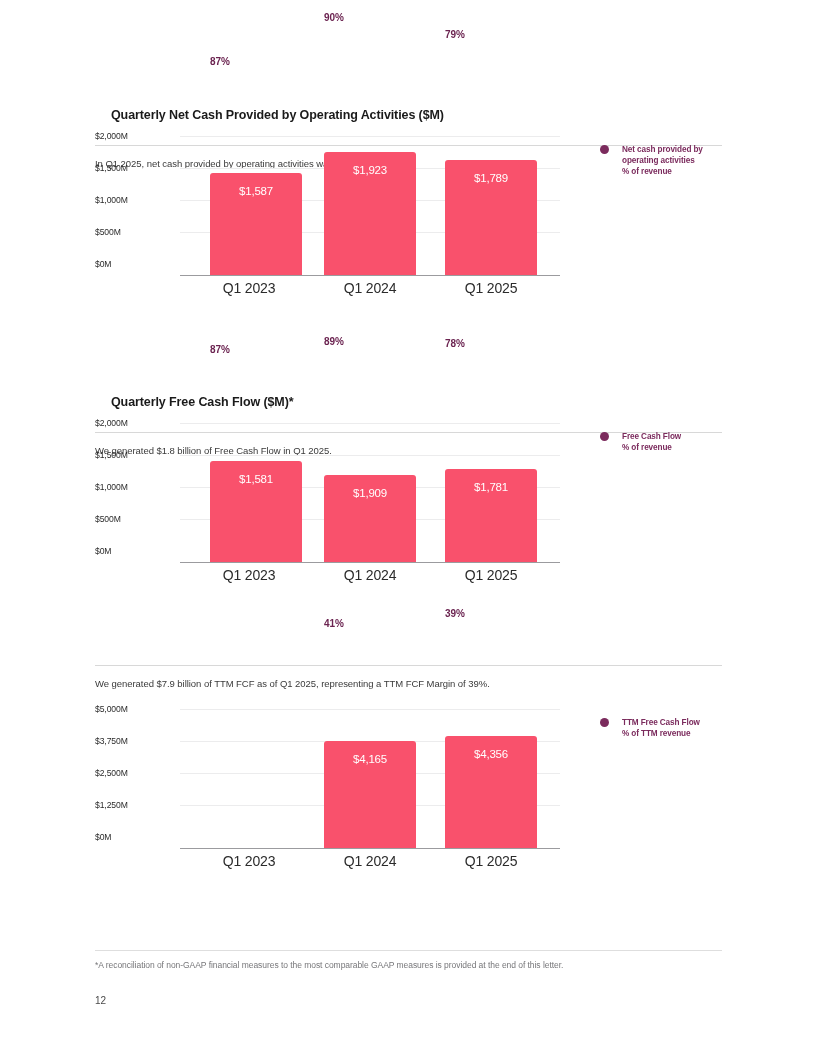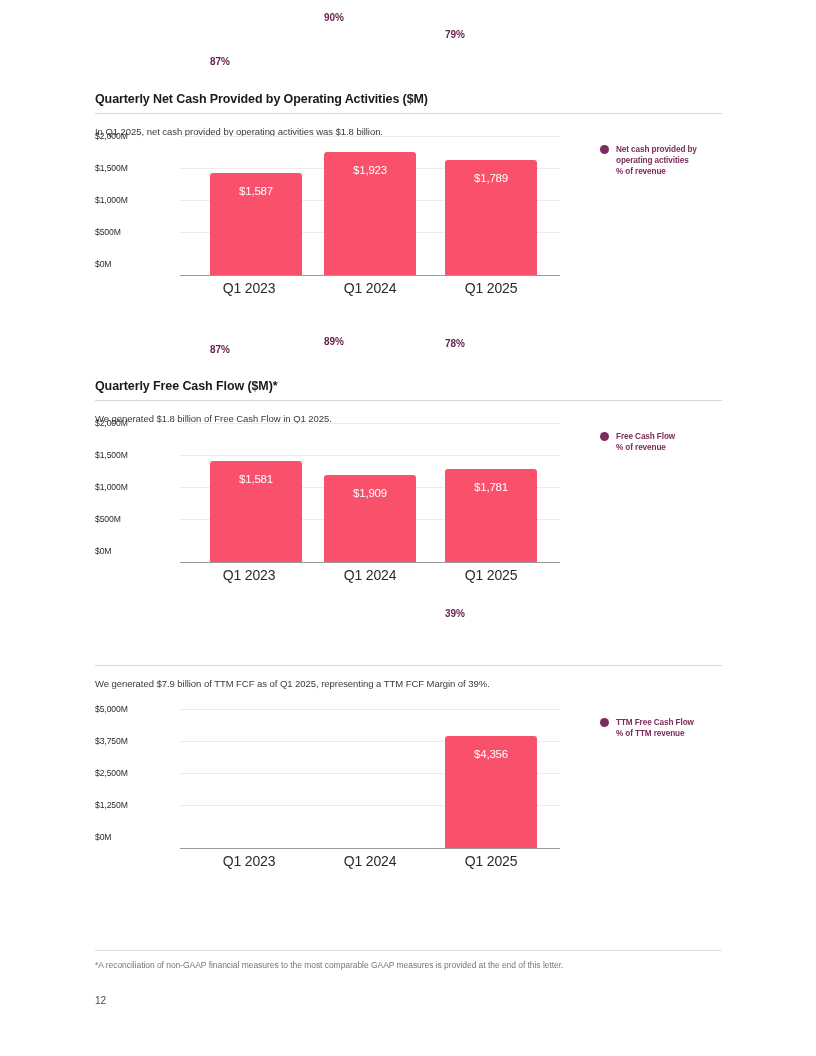--- a/index.html
+++ b/index.html
@@ -30,21 +30,21 @@
   }
   .sec1 { top: 92px; }
   .sec2 { top: 379px; }
   .sec3 { top: 665px; }
 
   .sec-title {
     font-size: 12.5px;
     font-weight: bold;
     letter-spacing: -0.1px;
     color: #1a1a1a;
-    margin: 0;
+    margin: 16px;
     padding: 0 0 6px 0;
     line-height: 15px;
     white-space: nowrap;
   }
   .sec-rule {
     width: 100%;
     height: 1px;
     background: #d8d8d8;
   }
   .sec-sub {
@@ -182,21 +182,21 @@
   .xlabel.b2 { left: 265px; }
 
   
   .legend {
     position: absolute;
     left: 505px;
     top: 8px;
     width: 125px;
     display: flex;
     align-items: flex-start;
-    gap: 7px;
+    gap: 13px;
   }
   .legend-dot {
     width: 9px;
     height: 9px;
     border-radius: 50%;
     background: #7b2b5d;
     flex: 0 0 auto;
     margin-top: 1px;
   }
   .legend-text {
@@ -380,20 +380,26 @@
         </div>
 
         <div class="plot">
           <div class="gridline" style="top:0px"></div>
           <div class="gridline" style="top:32px"></div>
           <div class="gridline" style="top:64px"></div>
           <div class="gridline" style="top:96px"></div>
           <div class="axisline"></div>
 
           <div class="bars">
+            <div class="barwrap b1">
+              <div class="bar-pct" style="top:-123px">41%</div>
+              <div class="bar" style="height:107px">
+                <div class="bar-value">$4,165</div>
+              </div>
+            </div>
             <div class="barwrap b2">
               <div class="bar-pct" style="top:-128px">39%</div>
               <div class="bar" style="height:112px">
                 <div class="bar-value">$4,356</div>
               </div>
             </div>
           </div>
         </div>
 
         <div class="xlabels">

